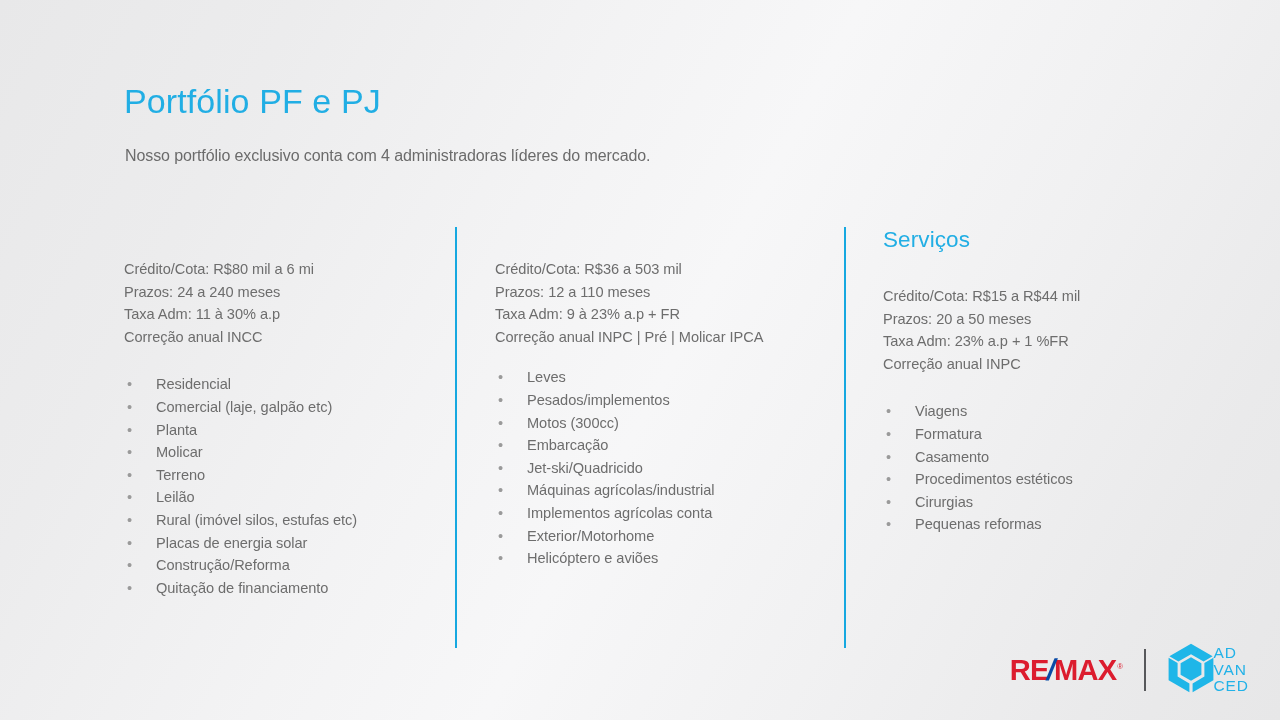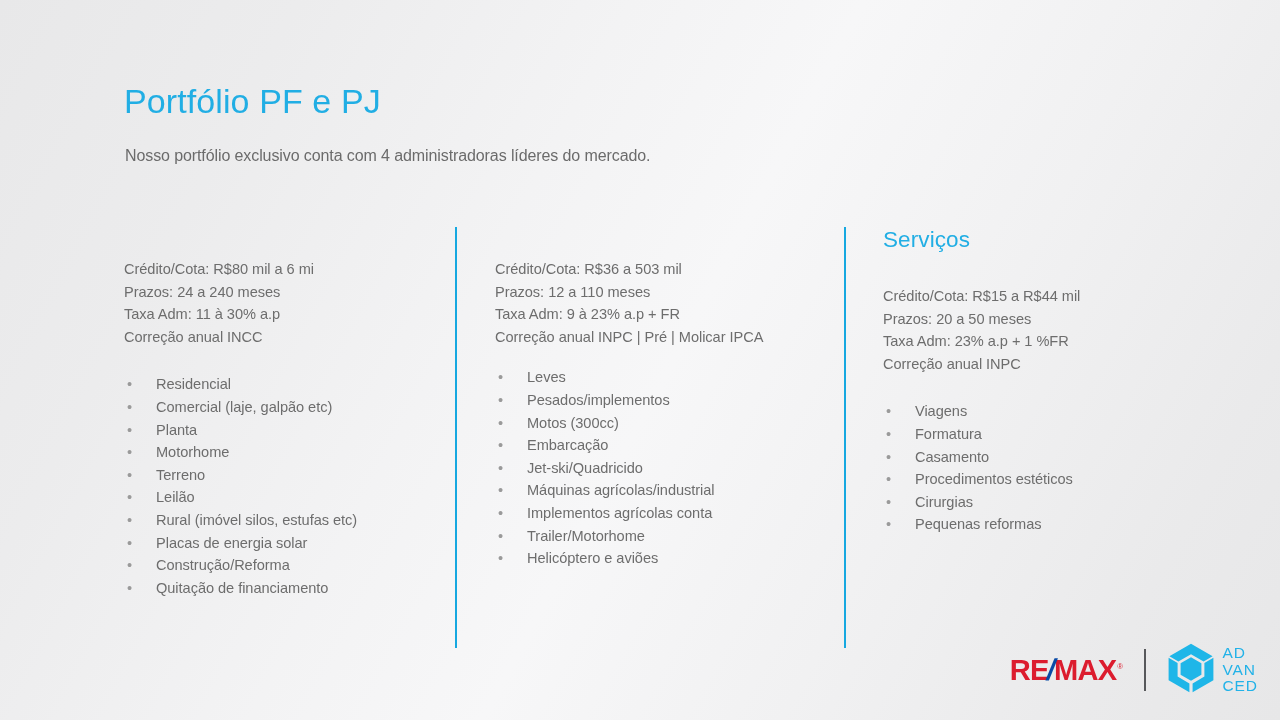--- a/index.html
+++ b/index.html
@@ -148,21 +148,20 @@
     width: 1.6px;
     height: 42px;
     background: #57585b;
     margin: 0 22px 0 20px;
     flex: 0 0 auto;
   }
 
   .adv-group {
     display: flex;
     align-items: center;
-    gap: 9px;
   }
   .cube-icon { flex: 0 0 auto; display: block; }
   .adv-text {
     font-size: 15.5px;
     line-height: 16.5px;
     color: #22b2e8;
     letter-spacing: 0.8px;
     font-weight: 400;
   }
   .adv-text div { display: block; }
@@ -182,21 +181,21 @@
     <div class="meta">
       <div>Crédito/Cota: R$80 mil a 6 mi</div>
       <div>Prazos: 24 a 240 meses</div>
       <div>Taxa Adm: 11 à 30% a.p</div>
       <div>Correção anual INCC</div>
     </div>
     <ul class="bullets">
       <li><span class="bullet-dot">•</span><span>Residencial</span></li>
       <li><span class="bullet-dot">•</span><span>Comercial (laje, galpão etc)</span></li>
       <li><span class="bullet-dot">•</span><span>Planta</span></li>
-      <li><span class="bullet-dot">•</span><span>Motorhome</span></li>
+      <li><span class="bullet-dot">•</span><span>Molicar</span></li>
       <li><span class="bullet-dot">•</span><span>Terreno</span></li>
       <li><span class="bullet-dot">•</span><span>Leilão</span></li>
       <li><span class="bullet-dot">•</span><span>Rural (imóvel silos, estufas etc)</span></li>
       <li><span class="bullet-dot">•</span><span>Placas de energia solar</span></li>
       <li><span class="bullet-dot">•</span><span>Construção/Reforma</span></li>
       <li><span class="bullet-dot">•</span><span>Quitação de financiamento</span></li>
     </ul>
   </div>
 
   <div class="col col-2">
@@ -207,21 +206,21 @@
       <div>Correção anual INPC | Pré | Molicar IPCA</div>
     </div>
     <ul class="bullets">
       <li><span class="bullet-dot">•</span><span>Leves</span></li>
       <li><span class="bullet-dot">•</span><span>Pesados/implementos</span></li>
       <li><span class="bullet-dot">•</span><span>Motos (300cc)</span></li>
       <li><span class="bullet-dot">•</span><span>Embarcação</span></li>
       <li><span class="bullet-dot">•</span><span>Jet-ski/Quadricido</span></li>
       <li><span class="bullet-dot">•</span><span>Máquinas agrícolas/industrial</span></li>
       <li><span class="bullet-dot">•</span><span>Implementos agrícolas conta</span></li>
-      <li><span class="bullet-dot">•</span><span>Trailer/Motorhome</span></li>
+      <li><span class="bullet-dot">•</span><span>Exterior/Motorhome</span></li>
       <li><span class="bullet-dot">•</span><span>Helicóptero e aviões</span></li>
     </ul>
   </div>
 
   <div class="col col-3">
     <div class="col-head">Serviços</div>
     <div class="meta">
       <div>Crédito/Cota: R$15 a R$44 mil</div>
       <div>Prazos: 20 a 50 meses</div>
       <div>Taxa Adm: 23% a.p + 1 %FR</div>

